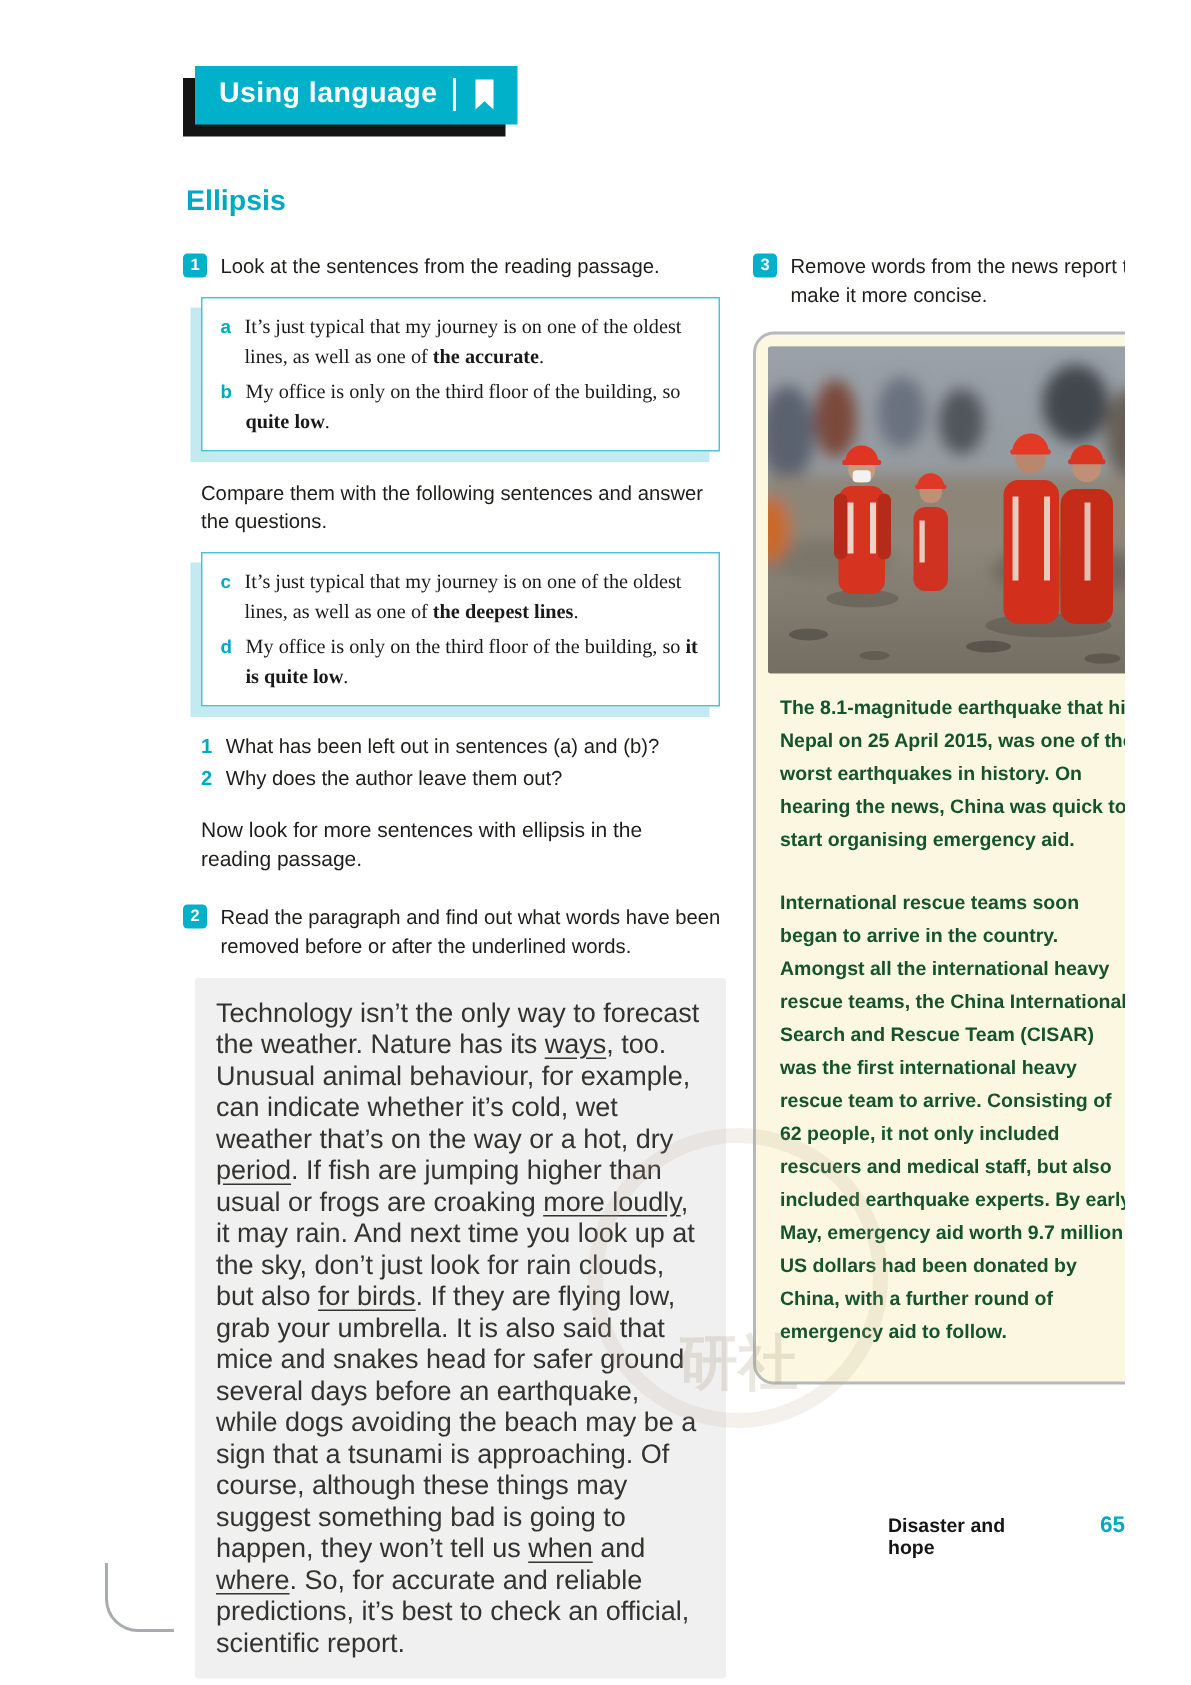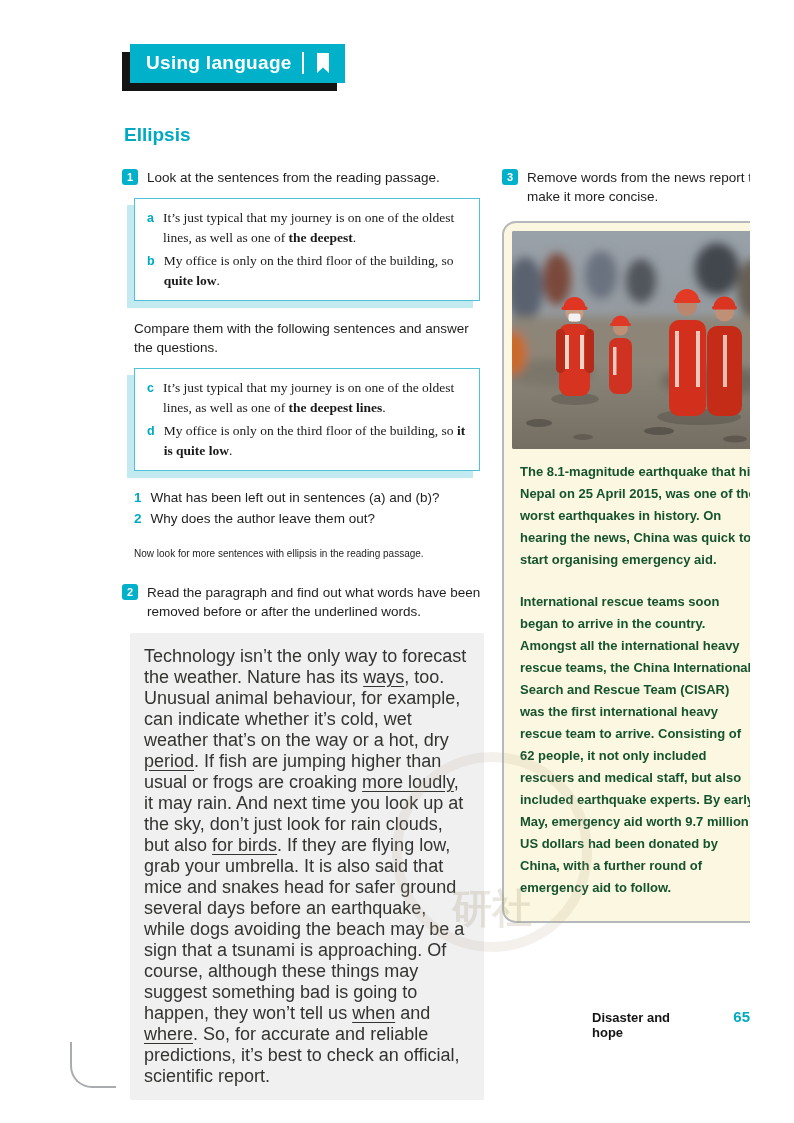--- a/index.html
+++ b/index.html
@@ -37,21 +37,21 @@
   .sent-label { font-family:"Liberation Sans", sans-serif; color:#00a9c2; font-weight:bold; font-size:12.5px; line-height:20px; }
   .seg-b { font-weight:bold; }
   .seg-u { text-decoration:underline; text-underline-offset:2.5px; }
 
   .compare { margin:18px 0 8px 12px; font-size:13.5px; line-height:19px; color:#1d1d1b; width:345px; }
 
   .questions { margin:16px 0 0 12px; }
   .q { display:flex; gap:9px; font-size:13.5px; line-height:21px; color:#1d1d1b; }
   .q-num { color:#00a9c2; font-weight:bold; }
 
-  .follow { margin:15px 0 20px 12px; font-size:10px; line-height:19px; color:#1d1d1b; width:330px; }
+  .follow { margin:15px 0 20px 12px; font-size:14px; line-height:19px; color:#1d1d1b; width:330px; }
 
   .gray-box { margin:12px 0 0 8px; background:#f0f0f1; border-radius:2px; padding:13px 14px; width:354px; }
   .gray-text { font-size:18px; line-height:21px; color:#333330; }
 
   
   .news-card { position:relative; margin-top:15px; width:272px; border:2px solid #b5b9bc; border-radius:14px;
     background:#fcf7e0; padding:8px 8px 22px 8px; }
   .curl { position:absolute; top:5px; right:7px; width:13px; height:13px; background:#c7cacc; border-radius:0 8px 0 11px; }
   .photo { width:100%; height:218px; border-radius:2px; overflow:hidden; background:#8a8f96; }
   .photo svg { display:block; width:100%; height:100%; }
@@ -93,21 +93,21 @@
   <div class="col-left">
 
     <div class="activity-head">
       <span class="badge">1</span>
       <span class="instr">Look at the sentences from the reading passage.</span>
     </div>
 
     <div class="sent-box">
       <div class="sent-row">
         <span class="sent-label">a</span>
-        <span class="sent-text"><span>It’s just typical that my journey is on one of the oldest lines, as well as one of </span><span class="seg-b">the deepest</span><span>.</span></span>
+        <span class="sent-text"><span>It’s just typical that my journey is on one of the oldest lines, as well as one of </span><span class="seg-b">the accurate</span><span>.</span></span>
       </div>
       <div class="sent-row">
         <span class="sent-label">b</span>
         <span class="sent-text"><span>My office is only on the third floor of the building, so </span><span class="seg-b">quite low</span><span>.</span></span>
       </div>
     </div>
 
     <p class="compare">Compare them with the following sentences and answer the questions.</p>
 
     <div class="sent-box">

